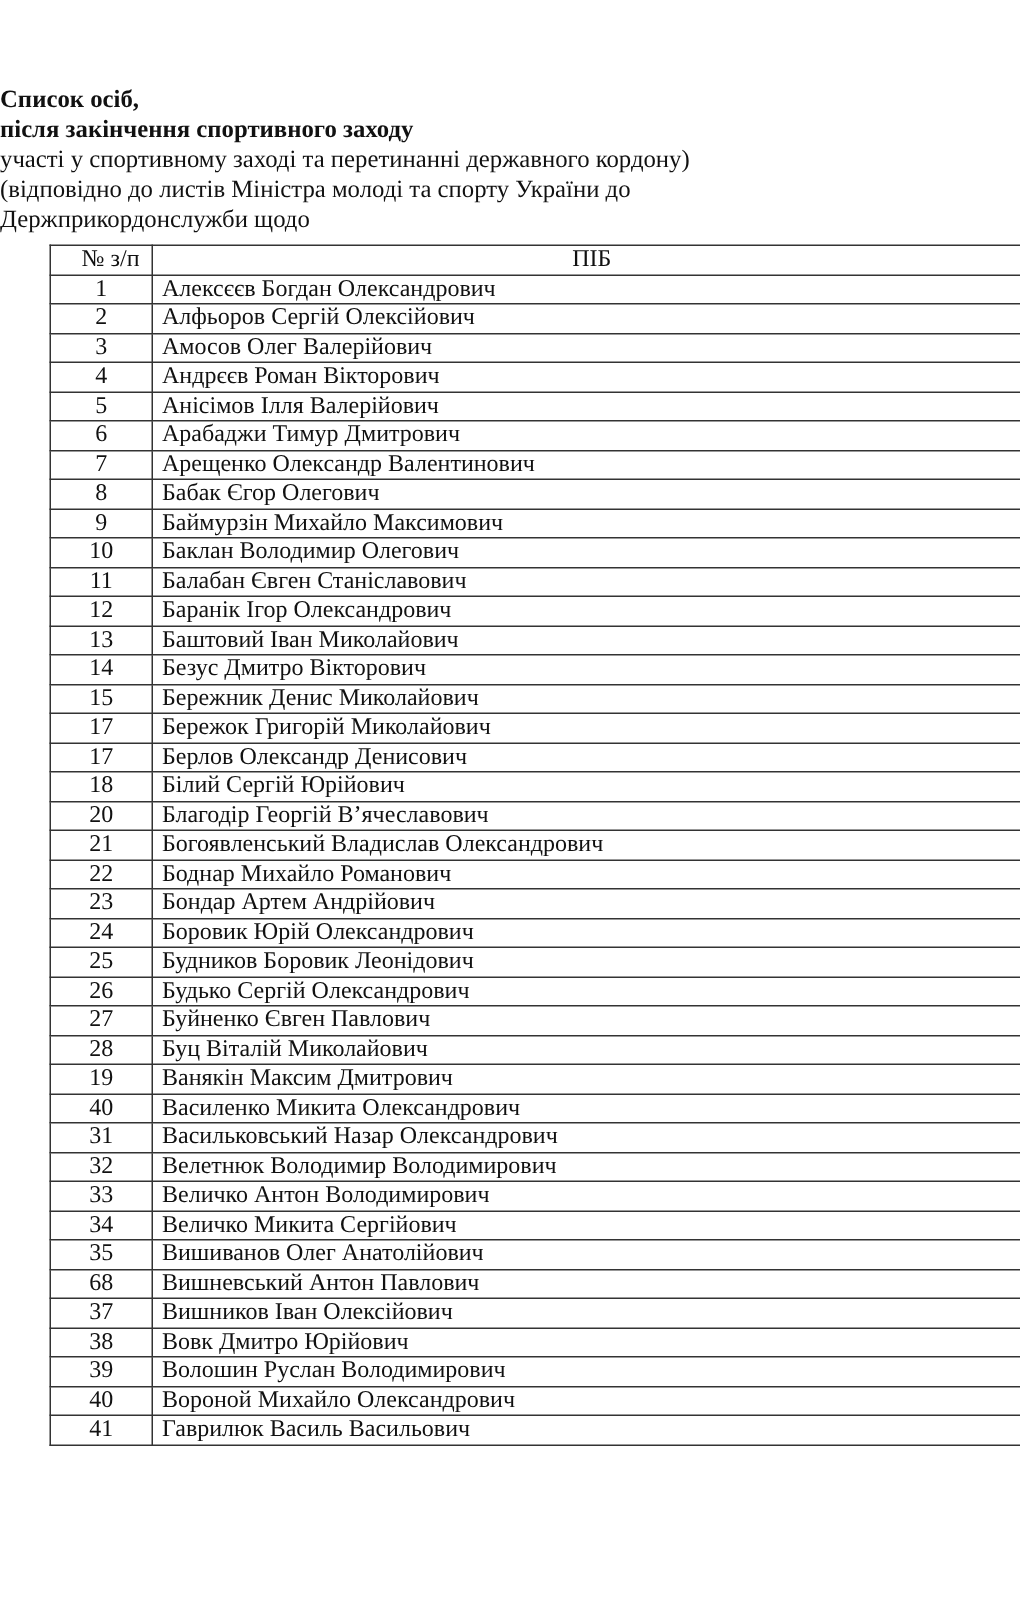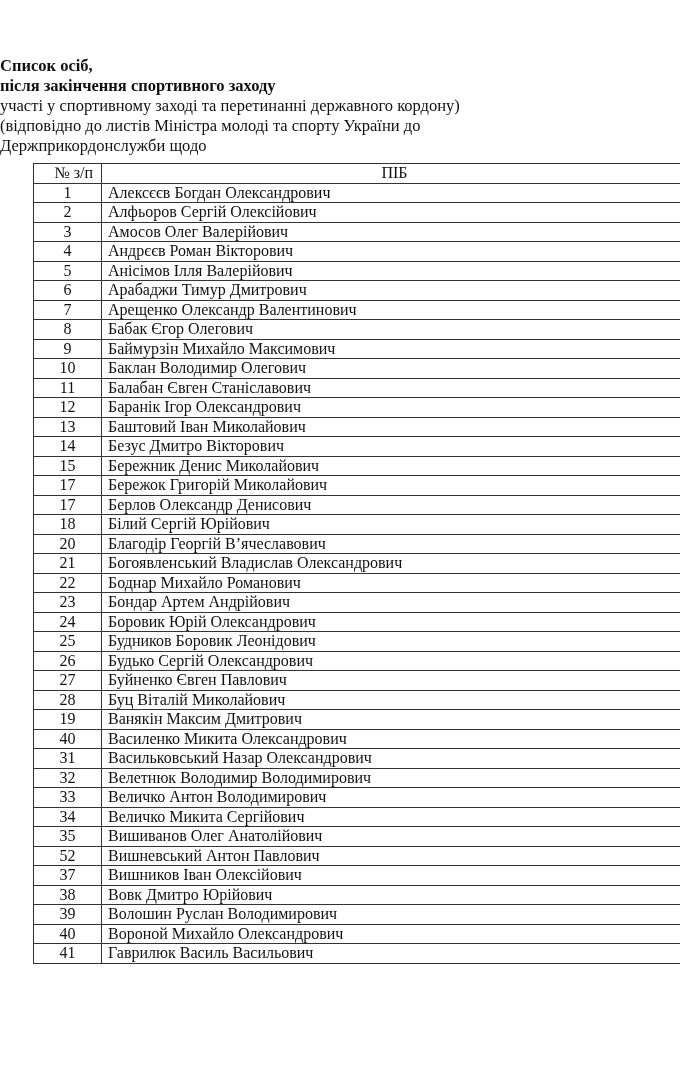--- a/index.html
+++ b/index.html
@@ -214,21 +214,21 @@
       </tr>
       <tr>
         <td class="num">34</td>
         <td class="name">Величко Микита Сергійович</td>
       </tr>
       <tr>
         <td class="num">35</td>
         <td class="name">Вишиванов Олег Анатолійович</td>
       </tr>
       <tr>
-        <td class="num">52</td>
+        <td class="num">68</td>
         <td class="name">Вишневський Антон Павлович</td>
       </tr>
       <tr>
         <td class="num">37</td>
         <td class="name">Вишников Іван Олексійович</td>
       </tr>
       <tr>
         <td class="num">38</td>
         <td class="name">Вовк Дмитро Юрійович</td>
       </tr>

